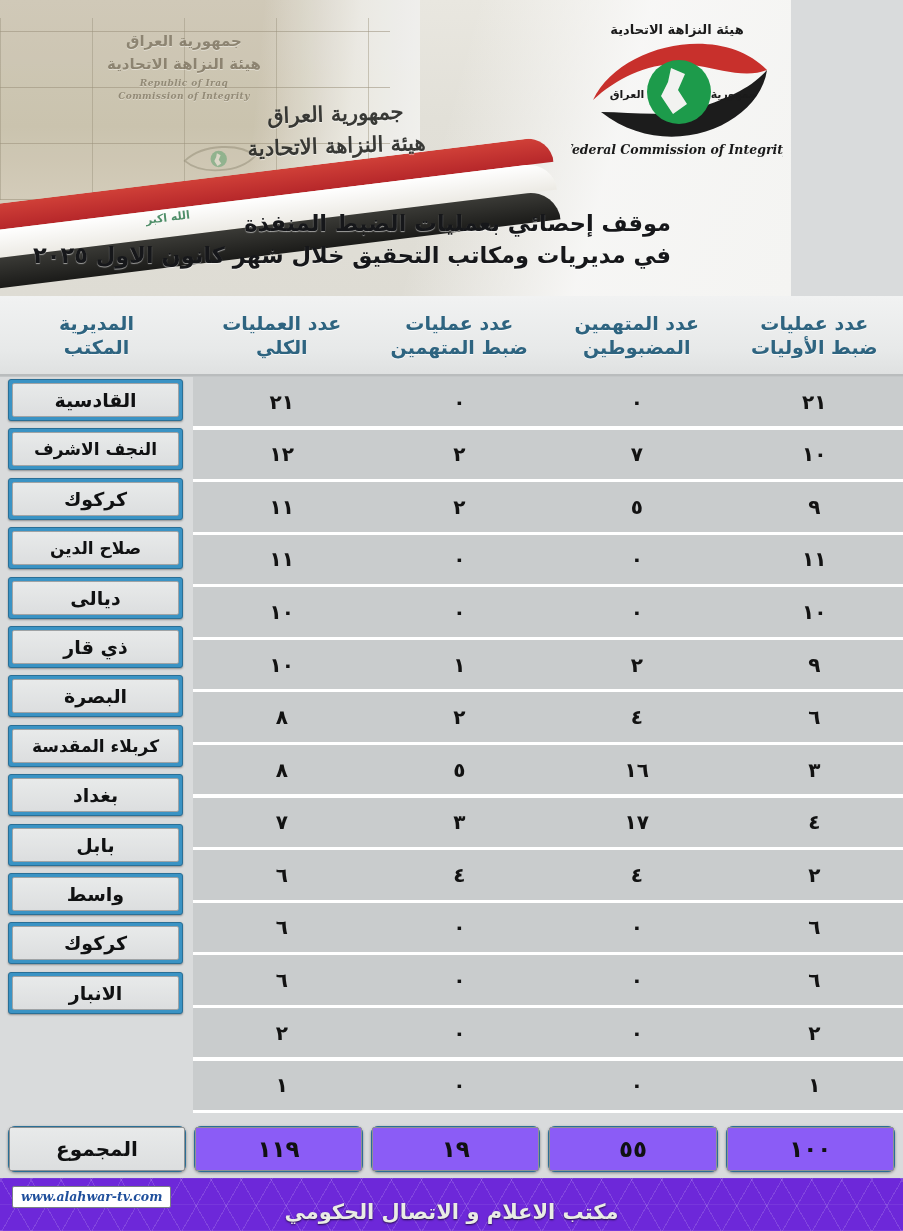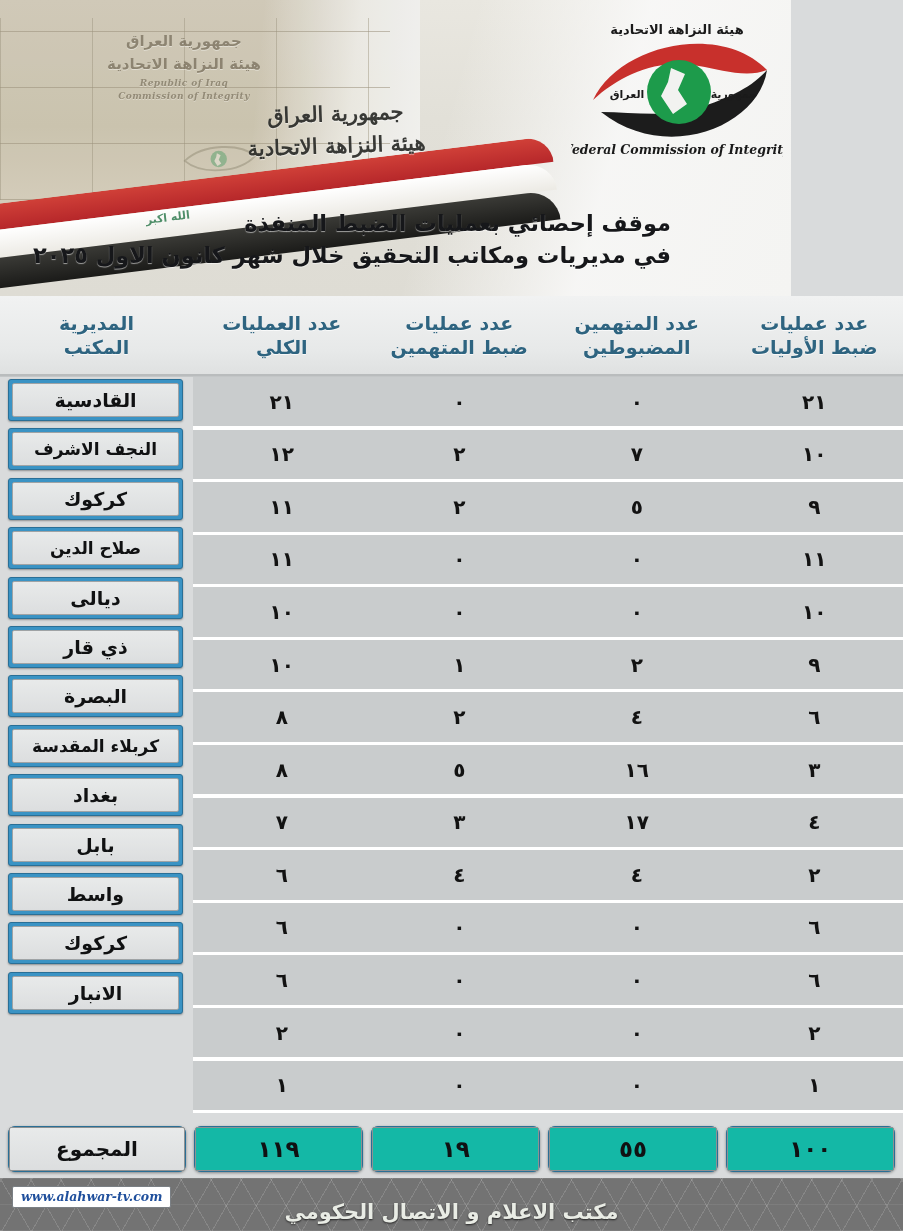--- a/index.html
+++ b/index.html
@@ -247,37 +247,37 @@
     background: #3a93c4;
     border: 1px solid #2a6f96;
     border-radius: 7px;
     box-shadow: 0 1px 3px rgba(0,0,0,.4);
   }
   .tbox > span {
     display: flex;
     align-items: center;
     justify-content: center;
     height: 100%;
-    background: #14b8a6;
+    background: #8b5cf6;
     border: 1px solid #8d9193;
     border-radius: 2px;
     font-size: 23px;
     font-weight: bold;
     color: #101112;
   }
   .tnum { width: 177px; }
   .tlabel { width: 186px; margin-right: auto; }
   .tlabel > span { background: linear-gradient(180deg,#e8eaea,#dcdedf); font-size: 20px; }
 
   
   .footer {
     position: absolute;
     left: 0; bottom: 0;
     width: 903px; height: 53px;
-    background: #737373;
+    background: #6d28d9;
     overflow: hidden;
   }
   .footer::before {
     content: "";
     position: absolute;
     inset: 0;
     background:
       repeating-linear-gradient(60deg, rgba(255,255,255,.14) 0 1px, transparent 1px 26px),
       repeating-linear-gradient(-60deg, rgba(255,255,255,.14) 0 1px, transparent 1px 26px),
       repeating-linear-gradient(0deg, rgba(255,255,255,.07) 0 1px, transparent 1px 26px);

